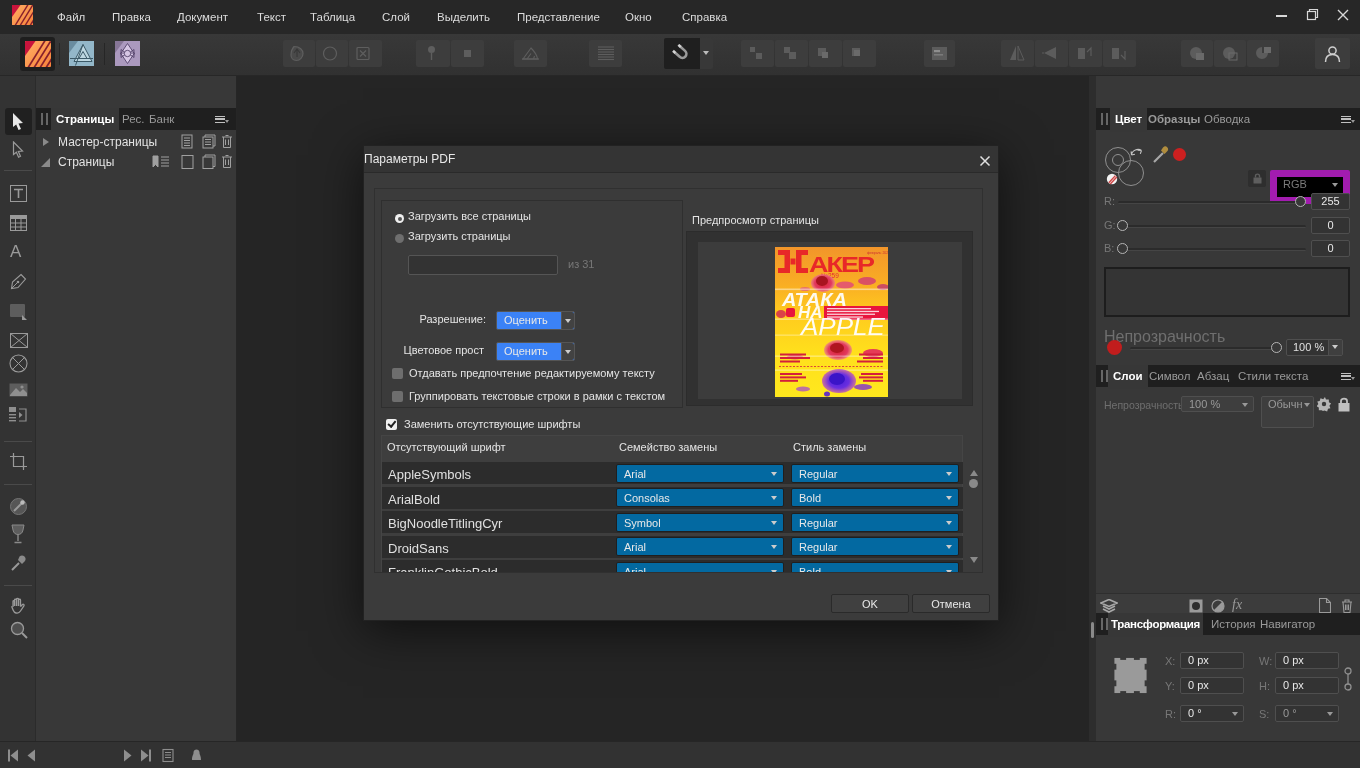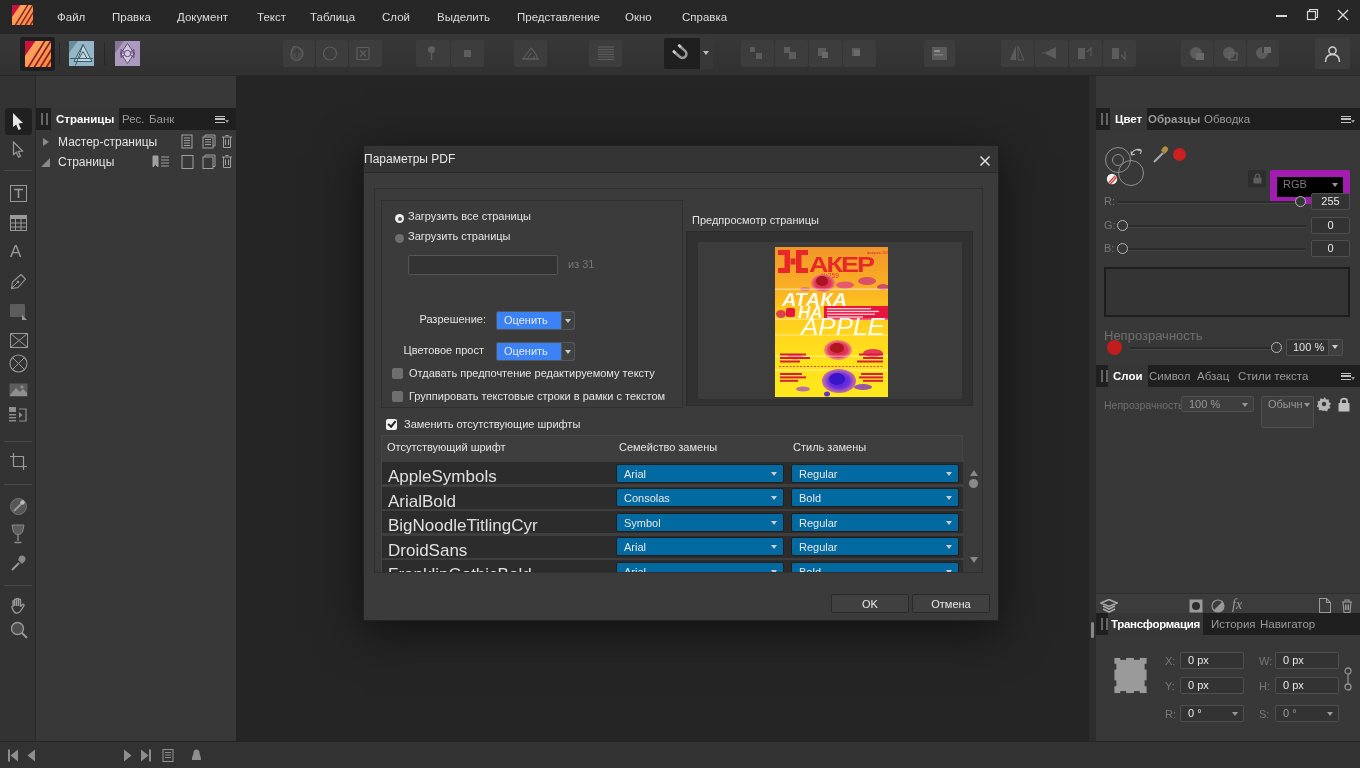--- a/index.html
+++ b/index.html
@@ -37,21 +37,21 @@
 .carr:after{content:"";position:absolute;left:3px;top:7px;width:0;height:0;
   border:3.5px solid transparent;border-top:4px solid #ccc;}
 .ck{position:absolute;width:11px;height:11px;background:#6e6e6e;border-radius:2px;}
 .ckon{background:#f0f0f0;}
 .ckon:after{content:"";position:absolute;left:2px;top:1.5px;width:5.5px;height:3px;
   border-left:2px solid #222;border-bottom:2px solid #222;transform:rotate(-50deg);}
 .lbl{position:absolute;white-space:nowrap;}
 .inp{position:absolute;background:#333;border:1px solid #4f4f4f;border-radius:2px;color:#e8e8e8;}
 .gray{color:#777;}
 .trow{left:0;width:581px;height:22px;background:#2c2c2c;}
-.tname{position:absolute;left:6px;top:5px;color:#e0e0e0;font-size:17px;}
+.tname{position:absolute;left:6px;top:5px;color:#e0e0e0;font-size:13px;}
 .tdd{position:absolute;top:1.5px;width:168px;height:19px;background:#0369a1;border:1px solid #1f1f1f;border-radius:2px;}
 .tdd span{position:absolute;left:7px;top:3px;font-size:11px;color:#e8e8e8;}
 .tdd i{position:absolute;right:6px;top:7px;width:0;height:0;border:3.5px solid transparent;border-top:4.5px solid #ccc;}
 .dbtn{position:absolute;top:448px;width:78px;height:19px;background:#404040;border:1px solid #2a2a2a;
   border-radius:2px;text-align:center;line-height:18px;font-size:11px;color:#e8e8e8;}
 </style>
 </head>
 <body>
 <div id="app">
   <div class="ab menubar">
@@ -425,21 +425,21 @@
     <div class="inp" style="left:215px;top:117px;width:39px;height:17px;line-height:15px;text-align:center;font-size:11px;">255</div>
     <div class="ab gray" style="left:8px;top:143px;font-size:11px;">G:</div>
     <div class="ab" style="left:22px;top:148.5px;width:188px;height:3px;background:#2b2b2b;border-radius:2px;border-bottom:1px solid #454545;"></div>
     <div class="ab" style="left:21px;top:144px;width:11px;height:11px;border-radius:50%;border:1.5px solid #b5b5b5;background:#383838;"></div>
     <div class="inp" style="left:215px;top:141px;width:39px;height:17px;line-height:15px;text-align:center;font-size:11px;">0</div>
     <div class="ab gray" style="left:8px;top:166px;font-size:11px;">B:</div>
     <div class="ab" style="left:22px;top:171.5px;width:188px;height:3px;background:#2b2b2b;border-radius:2px;border-bottom:1px solid #454545;"></div>
     <div class="ab" style="left:21px;top:167px;width:11px;height:11px;border-radius:50%;border:1.5px solid #b5b5b5;background:#383838;"></div>
     <div class="inp" style="left:215px;top:164px;width:39px;height:17px;line-height:15px;text-align:center;font-size:11px;">0</div>
     <div class="ab" style="left:8px;top:191px;width:246px;height:50px;background:#343434;border:2px solid #1d1d1d;"></div>
-    <div class="ab" style="left:8px;top:252px;color:#6f6f6f;font-size:13px;">Непрозрачность</div>
+    <div class="ab" style="left:8px;top:252px;color:#6f6f6f;font-size:16px;">Непрозрачность</div>
     <div class="ab" style="left:11px;top:264px;width:15px;height:15px;border-radius:50%;background:#c11d1d;"></div>
     <div class="ab" style="left:34px;top:271px;width:150px;height:3px;background:#2b2b2b;border-radius:2px;border-bottom:1px solid #454545;"></div>
     <div class="ab" style="left:175px;top:266px;width:11px;height:11px;border-radius:50%;border:1.5px solid #b5b5b5;background:#383838;"></div>
     <div class="ab" style="left:190px;top:263px;width:57px;height:17px;background:#333;border:1px solid #4f4f4f;border-radius:2px;">
       <span class="ab" style="left:6px;top:1px;font-size:11px;color:#e0e0e0;">100 %</span>
       <div class="ab" style="right:0;top:0;width:14px;height:15px;background:#3f3f3f;border-left:1px solid #4f4f4f;">
         <div class="ab" style="left:3px;top:5px;width:0;height:0;border:3.5px solid transparent;border-top:4.5px solid #ccc;"></div>
       </div>
     </div>
 

